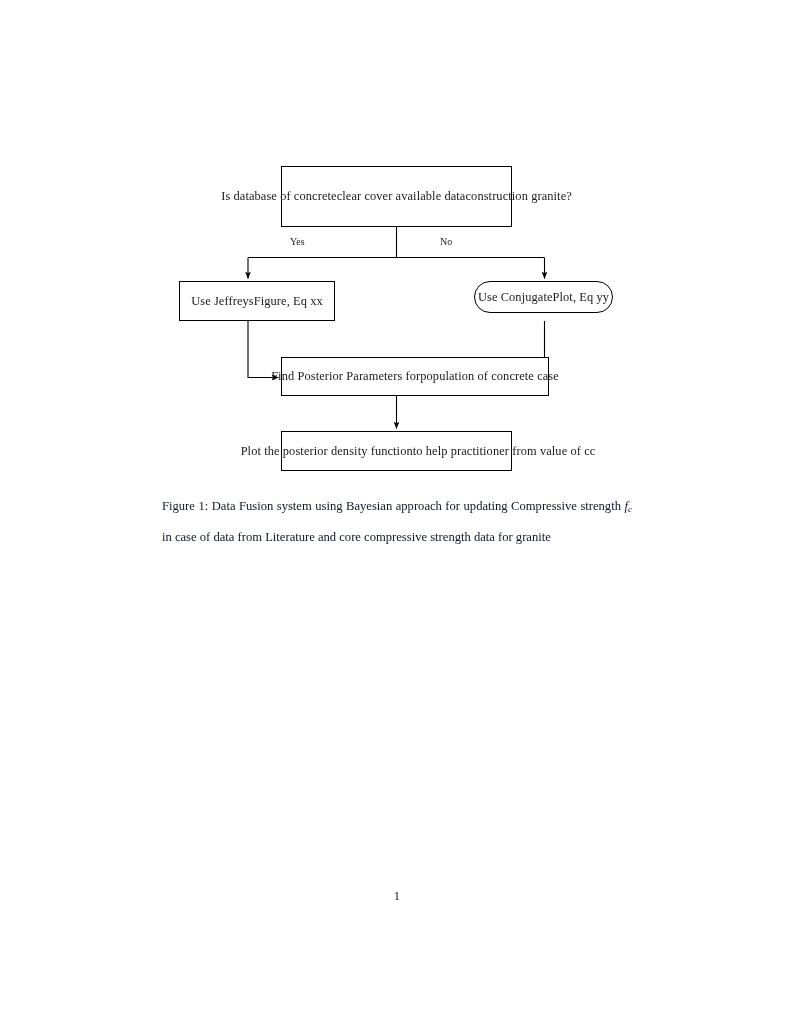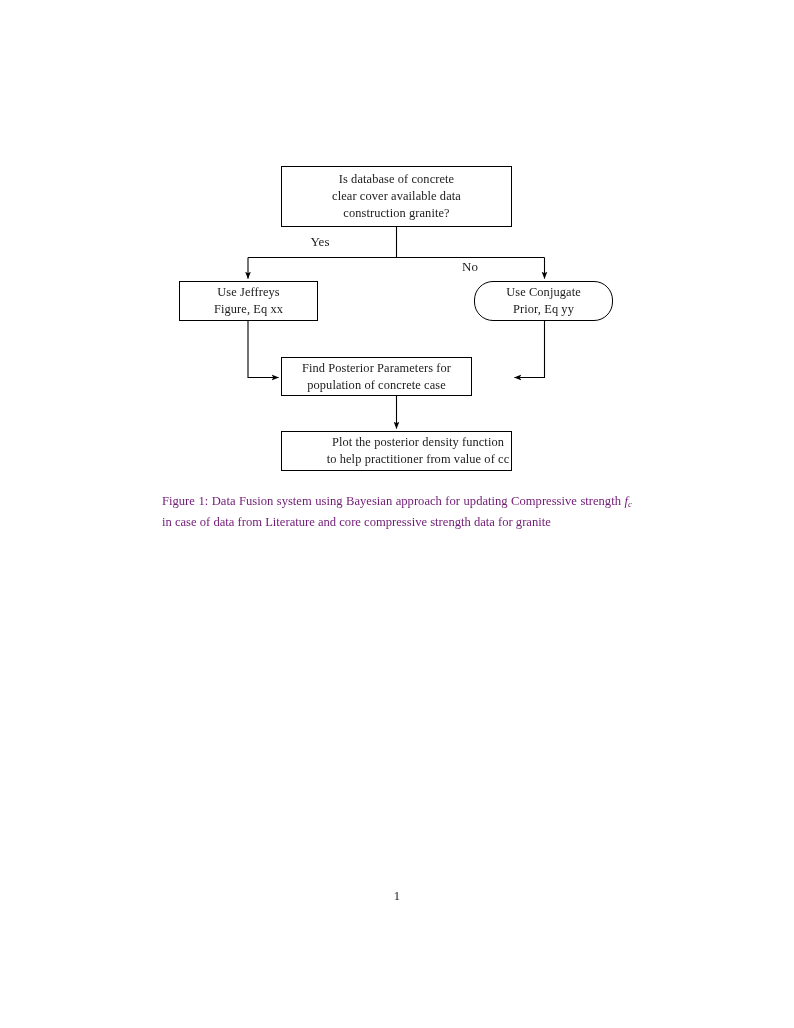--- a/index.html
+++ b/index.html
@@ -36,58 +36,58 @@
     width: 794px;
     height: 490px;
   }
 
   .node {
     position: absolute;
     box-sizing: border-box;
     border: 1px solid #000000;
     background: #ffffff;
     display: flex;
-    flex-direction: column;
+    flex-direction: row;
     align-items: center;
     justify-content: center;
     text-align: center;
     font-size: 12.4px;
     line-height: 17px;
     color: #1a1a1a;
     letter-spacing: 0.1px;
   }
   .node .ln { display: block; white-space: nowrap; }
 
   #node-question { left: 281px; top: 166px; width: 231px; height: 61px; }
-  #node-jeffreys  { left: 179px; top: 281px; width: 139px; height: 40px; }
-  #node-conjugate { left: 474px; top: 281px; width: 139px; height: 40px; border-radius: 19px; }
-  #node-posterior { left: 281px; top: 357px; width: 191px; height: 39px; }
+  #node-jeffreys  { left: 179px; top: 281px; width: 156px; height: 40px; }
+  #node-conjugate { left: 474px; top: 281px; width: 139px; height: 32px; border-radius: 19px; }
+  #node-posterior { left: 281px; top: 357px; width: 268px; height: 39px; }
   #node-plot      { left: 281px; top: 431px; width: 231px; height: 40px; padding-left: 43px; }
 
   .edge-label {
     position: absolute;
-    font-size: 13px;
+    font-size: 10px;
     line-height: 16px;
     color: #1a1a1a;
     white-space: nowrap;
-    text-align: center;
+    text-align: left;
   }
   #label-yes { left: 290px; top: 234px; width: 60px; }
-  #label-no  { left: 440px; top: 234px; width: 60px; margin-top: 25px; }
+  #label-no  { left: 440px; top: 234px; width: 60px; }
 
   
   #caption {
     position: absolute;
     left: 162px;
     top: 492px;
     width: 470px;
     font-size: 12.6px;
-    line-height: 18px;
+    line-height: 28px;
     text-align: justify;
-    color: #701a75;
+    color: #0f172a;
   }
   #caption .math-f {
     font-style: italic;
     font-family: "Liberation Serif", "DejaVu Serif", serif;
   }
   #caption .math-f sub {
     font-style: italic;
     font-size: 72%;
     vertical-align: -0.22em;
   }
@@ -141,21 +141,21 @@
     <div class="edge-label" id="label-yes">Yes</div>
     <div class="edge-label" id="label-no">No</div>
 
     <div class="node" id="node-jeffreys">
       <span class="ln">Use Jeffreys</span>
       <span class="ln">Figure, Eq xx</span>
     </div>
 
     <div class="node" id="node-conjugate">
       <span class="ln">Use Conjugate</span>
-      <span class="ln">Prior, Eq yy</span>
+      <span class="ln">Plot, Eq yy</span>
     </div>
 
     <div class="node" id="node-posterior">
       <span class="ln">Find Posterior Parameters for</span>
       <span class="ln">population of concrete case</span>
     </div>
 
     <div class="node" id="node-plot">
       <span class="ln">Plot the posterior density function</span>
       <span class="ln">to help practitioner from value of cc</span>

